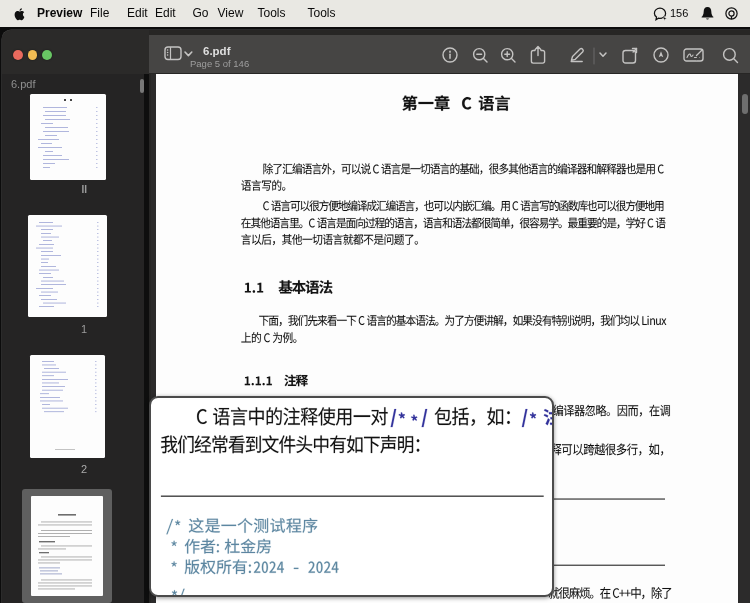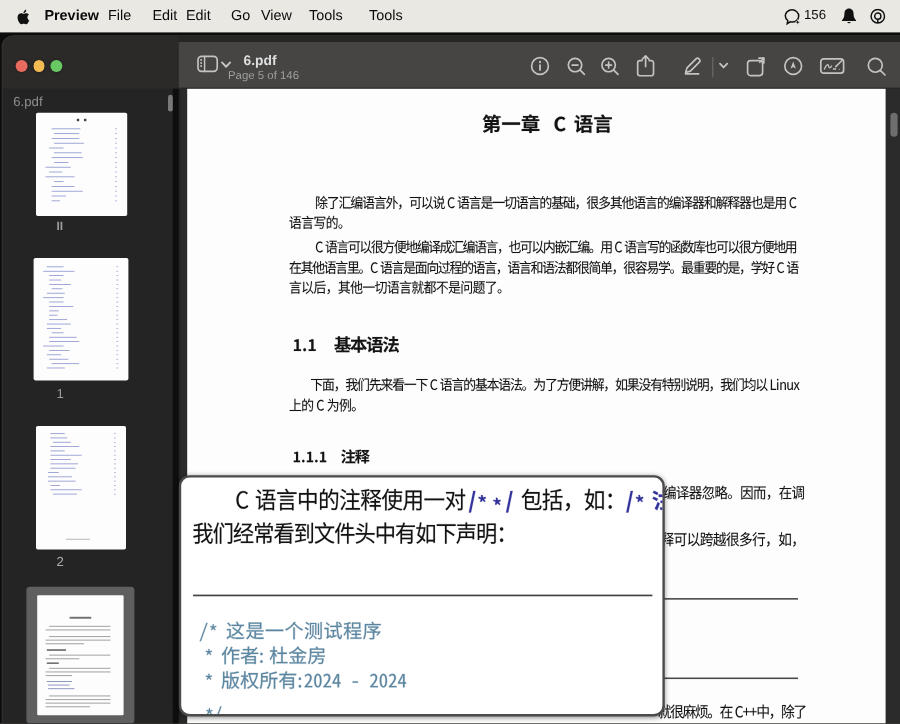--- a/index.html
+++ b/index.html
@@ -13,21 +13,21 @@
 #pdfbg{position:absolute;left:149px;top:43.5px;width:599px;height:529.5px;background:#2c2b2b}
 #page{position:absolute;left:153.5px;top:43.5px;width:582px;height:529.5px;background:#fdfdfd}
 #rscroll{position:absolute;left:742px;top:94px;width:5.5px;height:20px;border-radius:3px;background:#6e6e6e}
 #sscroll{position:absolute;left:139.5px;top:79px;width:4.5px;height:14px;border-radius:2.5px;background:#787878}
 .tl{position:absolute;top:50px;width:9.8px;height:9.8px;border-radius:50%;box-shadow:0 0 2px rgba(0,0,0,.5)}
 #wtitle{position:absolute;left:203px;top:44.5px;color:#dfdfdf;font-size:11.5px;font-weight:bold}
 #wsub{position:absolute;left:190px;top:57.5px;color:#9f9f9f;font-size:9.5px}
 #pagetext{position:absolute;left:0;top:0;width:750px;height:603px;pointer-events:none}
 #loupe{position:absolute;left:148.6px;top:395.6px;width:405.6px;height:201px;background:#fff;border:2px solid #4b4b4b;border-radius:9px;box-shadow:0 1px 4px rgba(0,0,0,.42),inset 0 0 0 0.8px #fff;overflow:hidden}
 #loupe svg{position:absolute;left:-150.6px;top:-397.6px;width:750px;height:603px}
-#thumblabels div{position:absolute;color:#9b9b9b;font-size:10px;text-align:left;width:40px}
+#thumblabels div{position:absolute;color:#9b9b9b;font-size:10px;text-align:right;width:40px}
 </style></head>
 <body>
 <div id="menubar">
  <svg class="abs" style="left:13px;top:6.5px" width="12" height="14" viewBox="0 0 13 15">
       <path fill="#111" d="M10.7 7.9c0-1.6 1.3-2.4 1.4-2.4-.8-1.1-2-1.3-2.4-1.3-1-.1-2 .6-2.5.6-.5 0-1.3-.6-2.2-.6-1.1 0-2.2.7-2.7 1.7-1.2 2-.3 5 .8 6.6.5.8 1.2 1.7 2 1.7.8 0 1.1-.5 2.1-.5 1 0 1.3.5 2.2.5.9 0 1.5-.8 2-1.6.6-.9.9-1.8.9-1.9 0 0-1.6-.6-1.6-2.8zM9 3.2c.4-.5.7-1.3.6-2-.6 0-1.4.4-1.8 1-.4.4-.8 1.2-.7 1.9.7.1 1.4-.4 1.9-.9z"></path>
     </svg>
  <div class="mi" style="left:37px;font-weight:bold">Preview</div>
  <div class="mi" style="left:90px">File</div>
  <div class="mi" style="left:127px">Edit</div>
  <div class="mi" style="left:155px">Edit</div>

